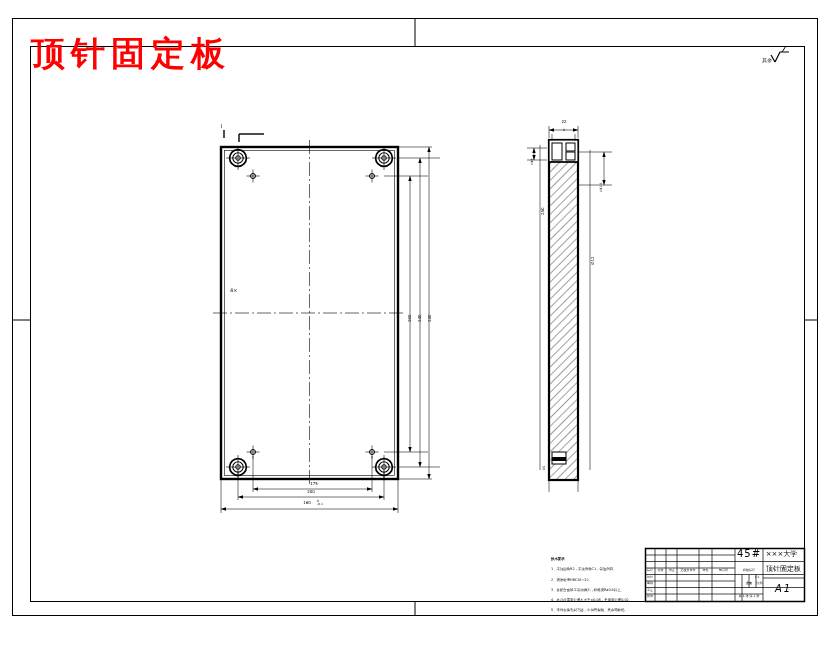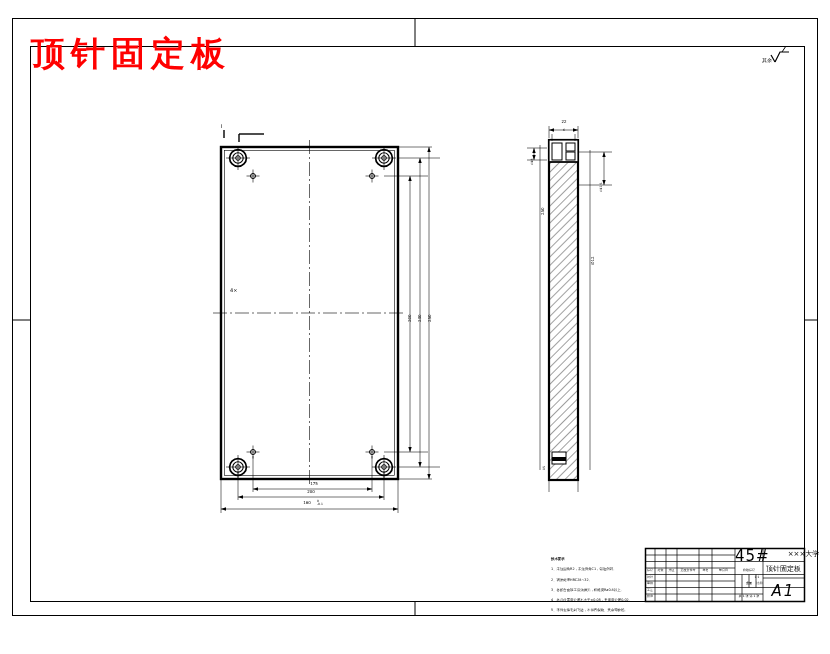--- a/index.html
+++ b/index.html
@@ -11,21 +11,21 @@
   .ttl{position:absolute;left:31px;top:36px;color:#ff0000;font-size:34px;
        font-family:"DejaVu Sans",sans-serif;font-weight:700;letter-spacing:6px;
        line-height:1;white-space:nowrap;}
   .tb-txt{position:absolute;font-family:"DejaVu Sans",sans-serif;
           color:#000;white-space:nowrap;line-height:1;}
   .c{text-align:center;}
   .micro{font-size:3px;}
   .tiny{font-size:4px;}
   .sm{font-size:5px;}
   .md{font-size:7px;}
-  .lg{font-size:15px;}
+  .lg{font-size:10px;}
   .rot{transform-origin:0 0;transform:rotate(-90deg);}
   .notes{position:absolute;left:551px;top:552px;width:92px;
          font-family:"DejaVu Sans",sans-serif;font-size:3.4px;line-height:1.5;
          color:#000;white-space:pre-line;}
 </style>
 </head>
 <body>
 
 <div id="sheet">
 
@@ -297,17 +297,17 @@
   <div class="tb-txt micro c" style="left:645px;top:595px;width:10px;">批准</div>
 
   <div class="tb-txt micro c" style="left:735px;top:569px;width:28px;">阶段标记</div>
   <div class="tb-txt micro c" style="left:742px;top:582px;width:14px;">重量</div>
   <div class="tb-txt micro c" style="left:756px;top:582px;width:7px;">比例</div>
   <div class="tb-txt micro c" style="left:750px;top:576px;width:14px;">1:1</div>
   <div class="tb-txt micro c" style="left:735px;top:595px;width:28px;">共 1 张  第 1 张</div>
 
   <div class="tb-txt lg c" style="left:735px;top:549px;width:28px;letter-spacing:1px;">45#</div>
 
-  <div class="tb-txt md c" style="left:783px;top:551px;width:41px;">×××大学</div>
+  <div class="tb-txt md c" style="left:761px;top:551px;width:41px;">×××大学</div>
   <div class="tb-txt md c" style="left:763px;top:566px;width:41px;">顶针固定板</div>
   <div class="tb-txt lg c" style="left:763px;top:584px;width:41px;letter-spacing:2px;font-style:italic;">A1</div>
 
 </div>
 
 </body></html>

